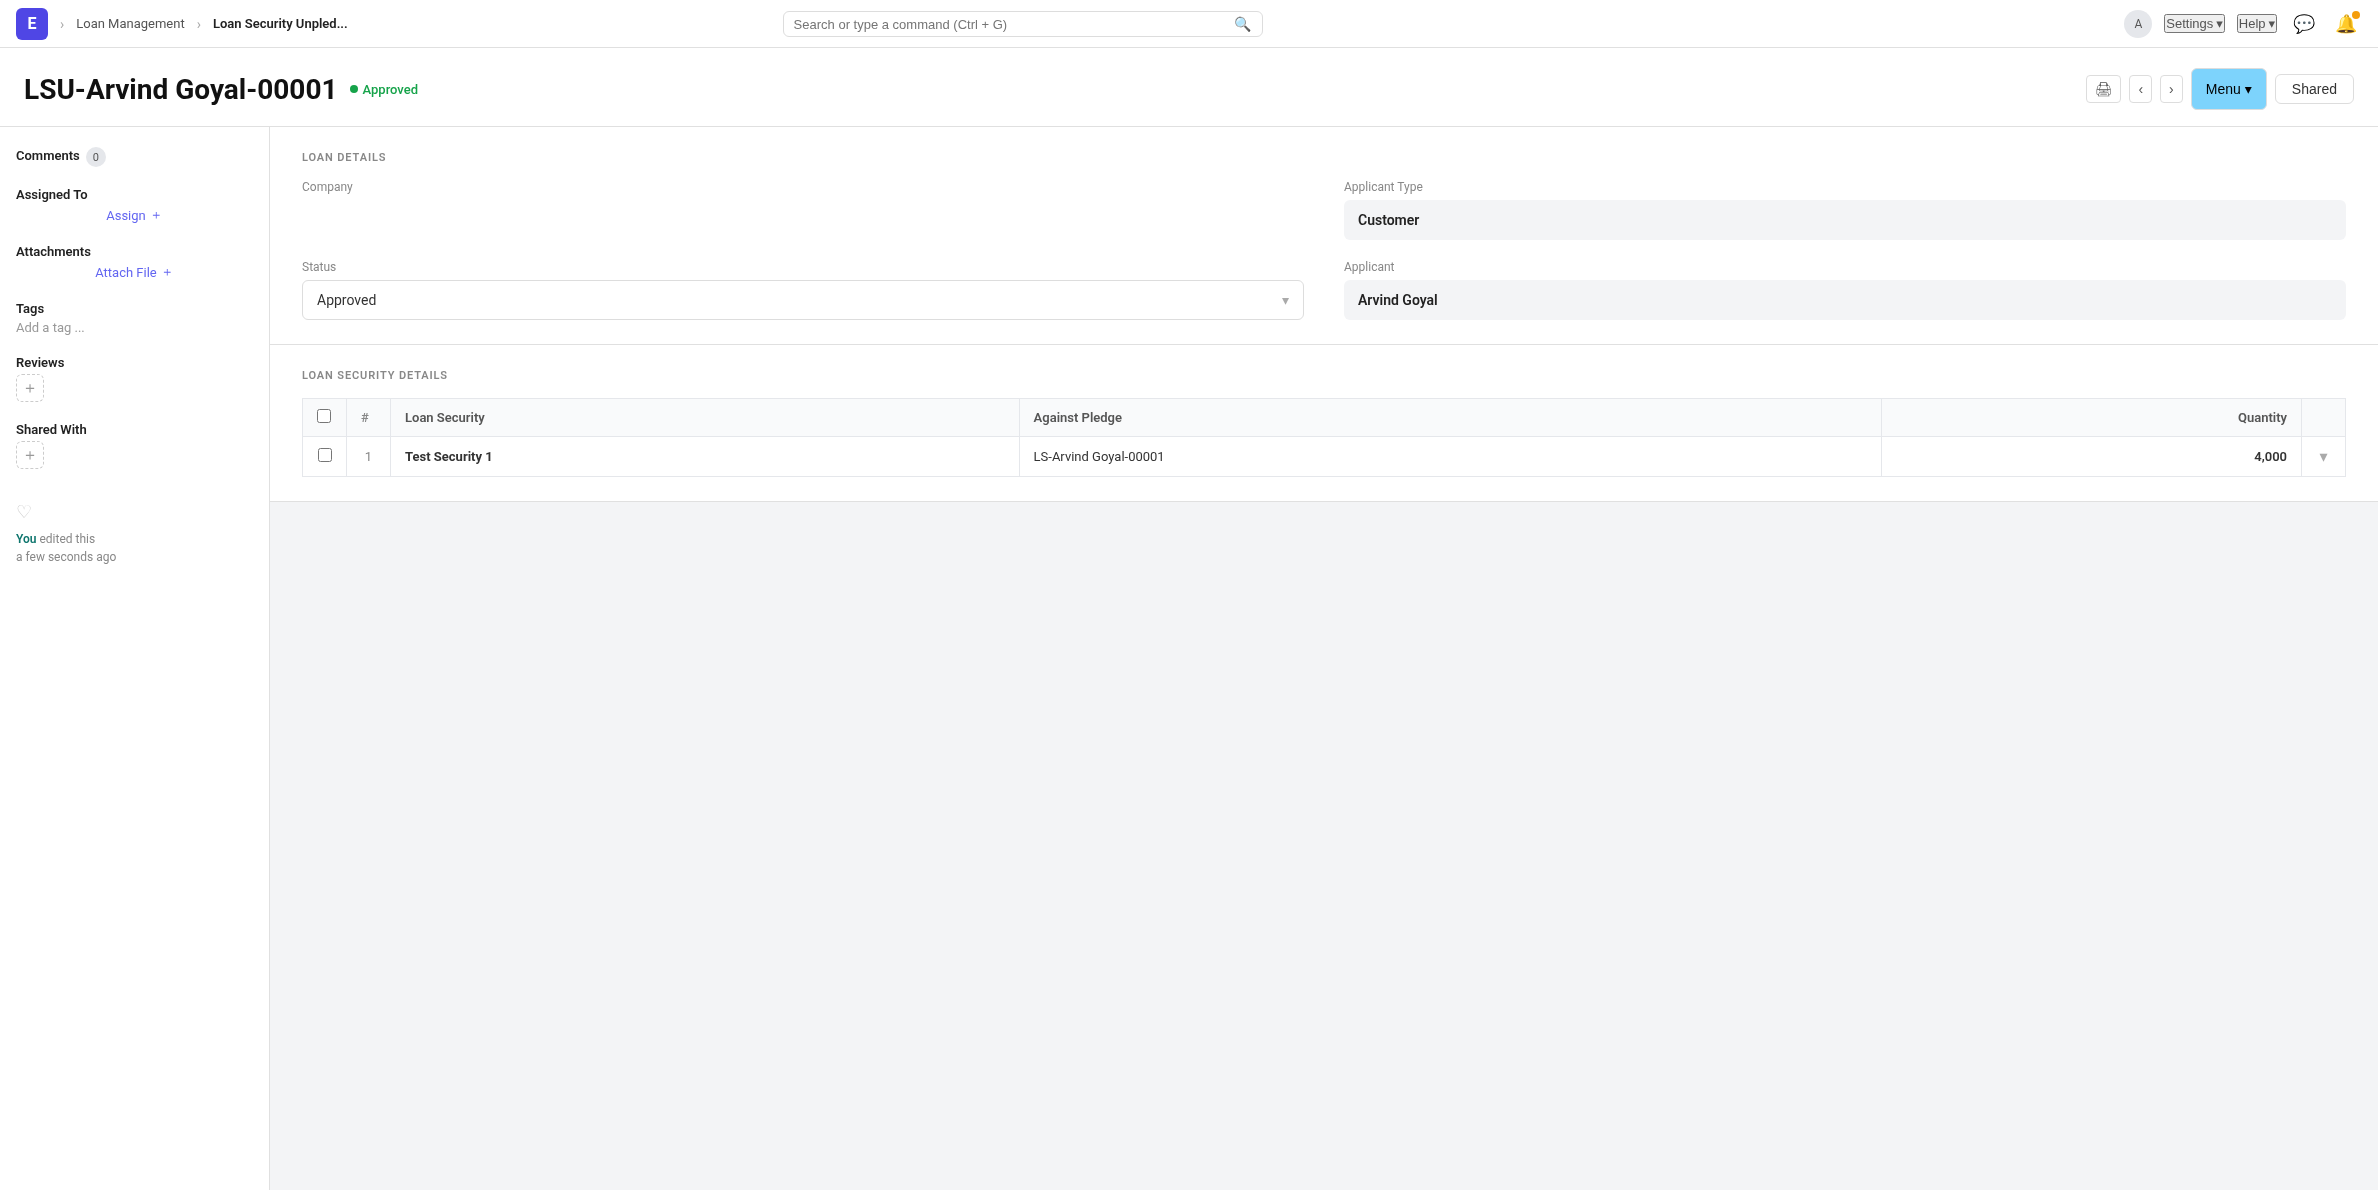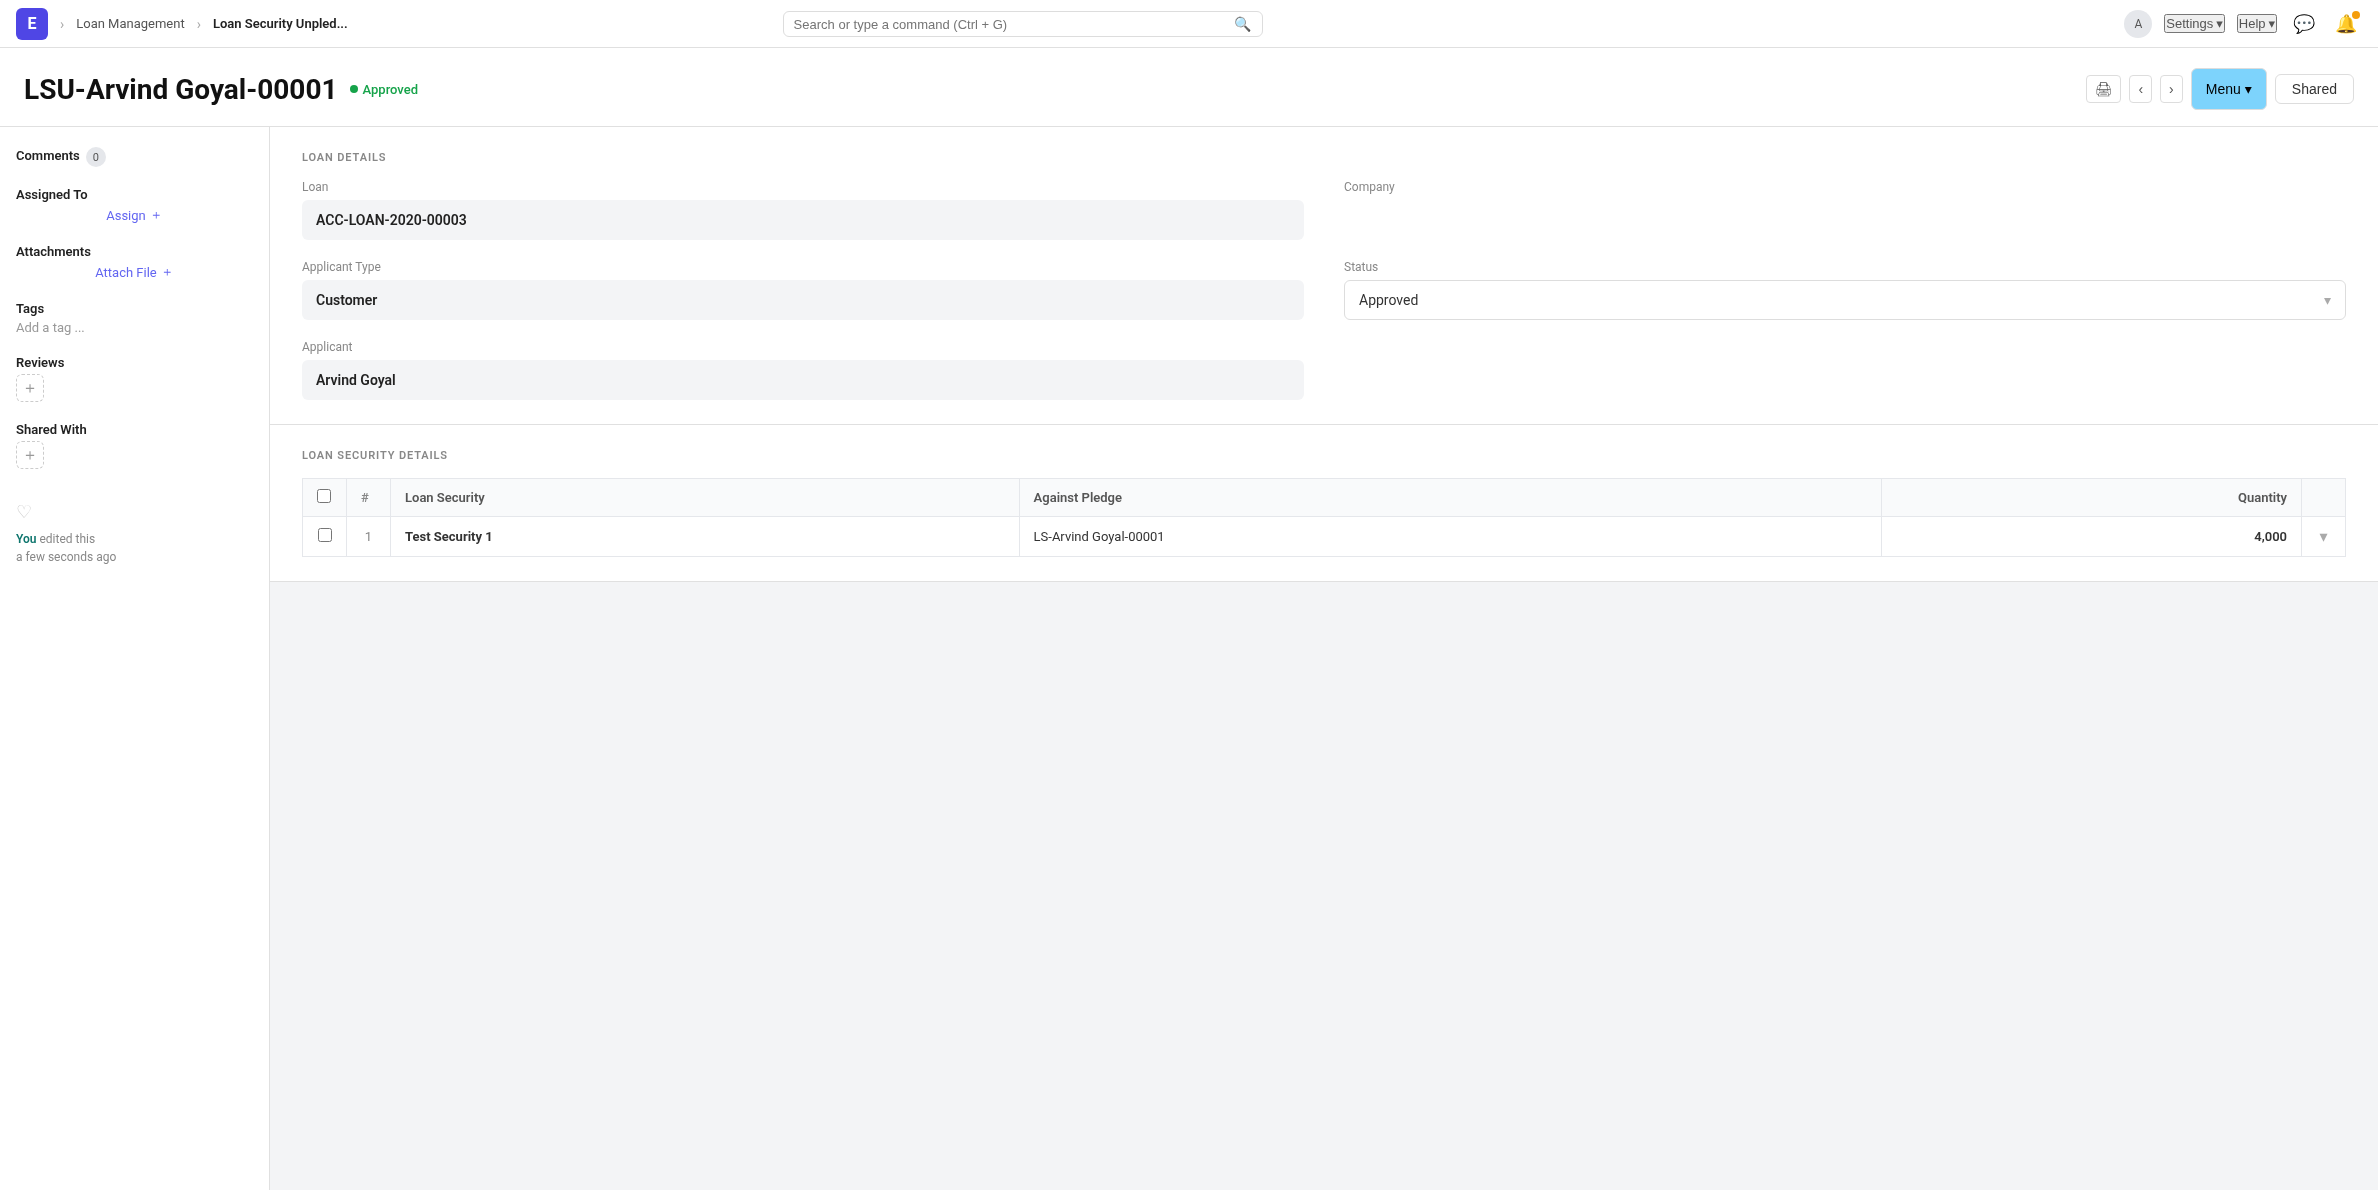--- a/index.html
+++ b/index.html
@@ -229,24 +229,20 @@
     </div>
 
   </aside>
 
   <div class="content-area">
 
     <div class="content-section">
       <div class="section-label">LOAN DETAILS</div>
       <div class="form-grid">
 
-        <div class="form-group">
-          <label class="form-label">Loan</label>
-          <div class="form-value">ACC-LOAN-2020-00003</div>
-        </div>
 
         <div class="form-group">
           <label class="form-label">Company</label>
         </div>
 
         <div class="form-group">
           <label class="form-label">Applicant Type</label>
           <div class="form-value">Customer</div>
         </div>
 

